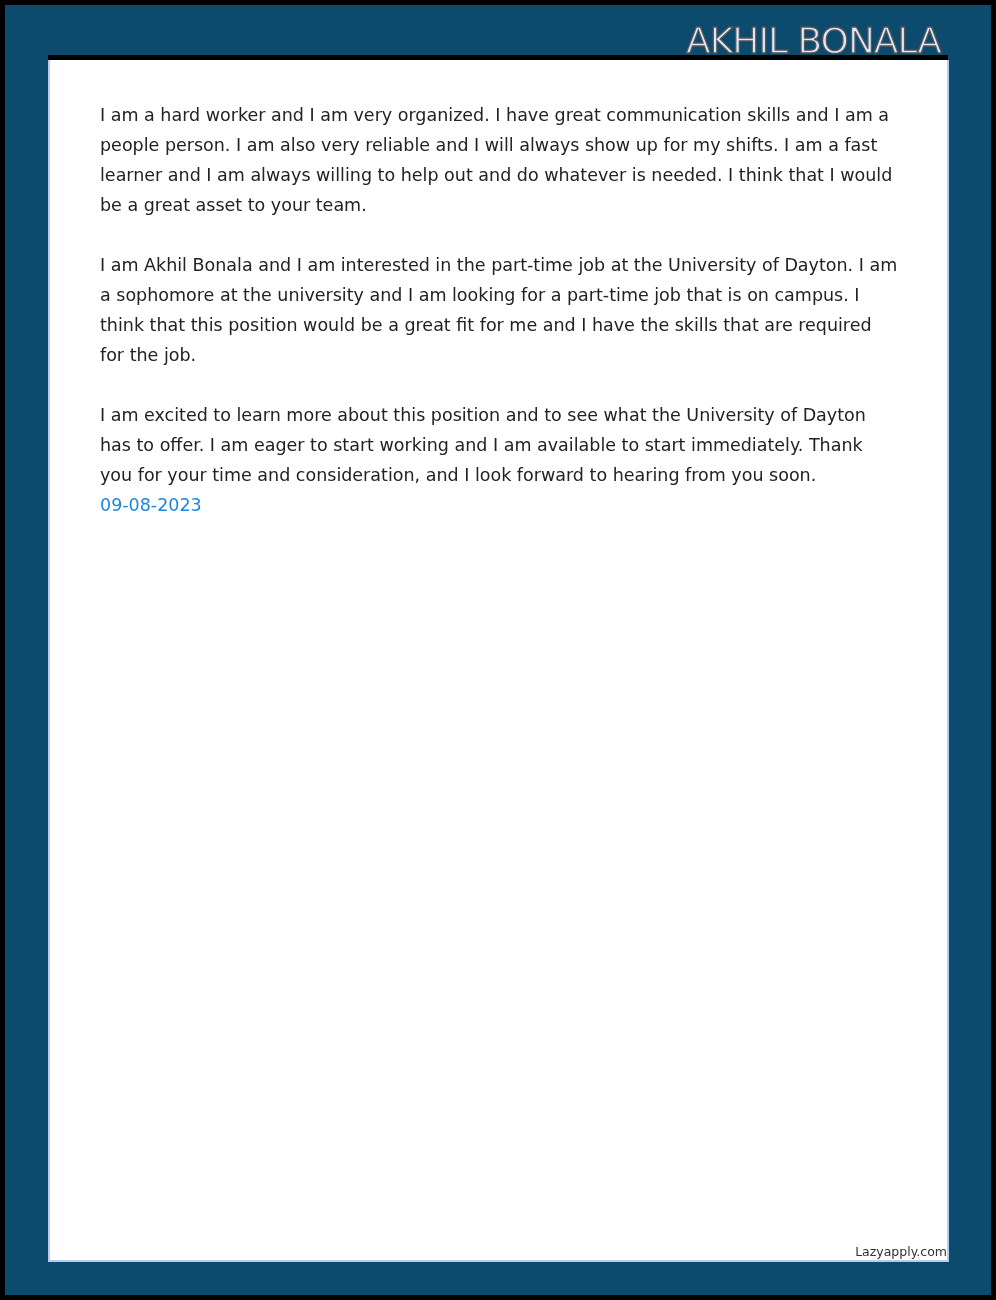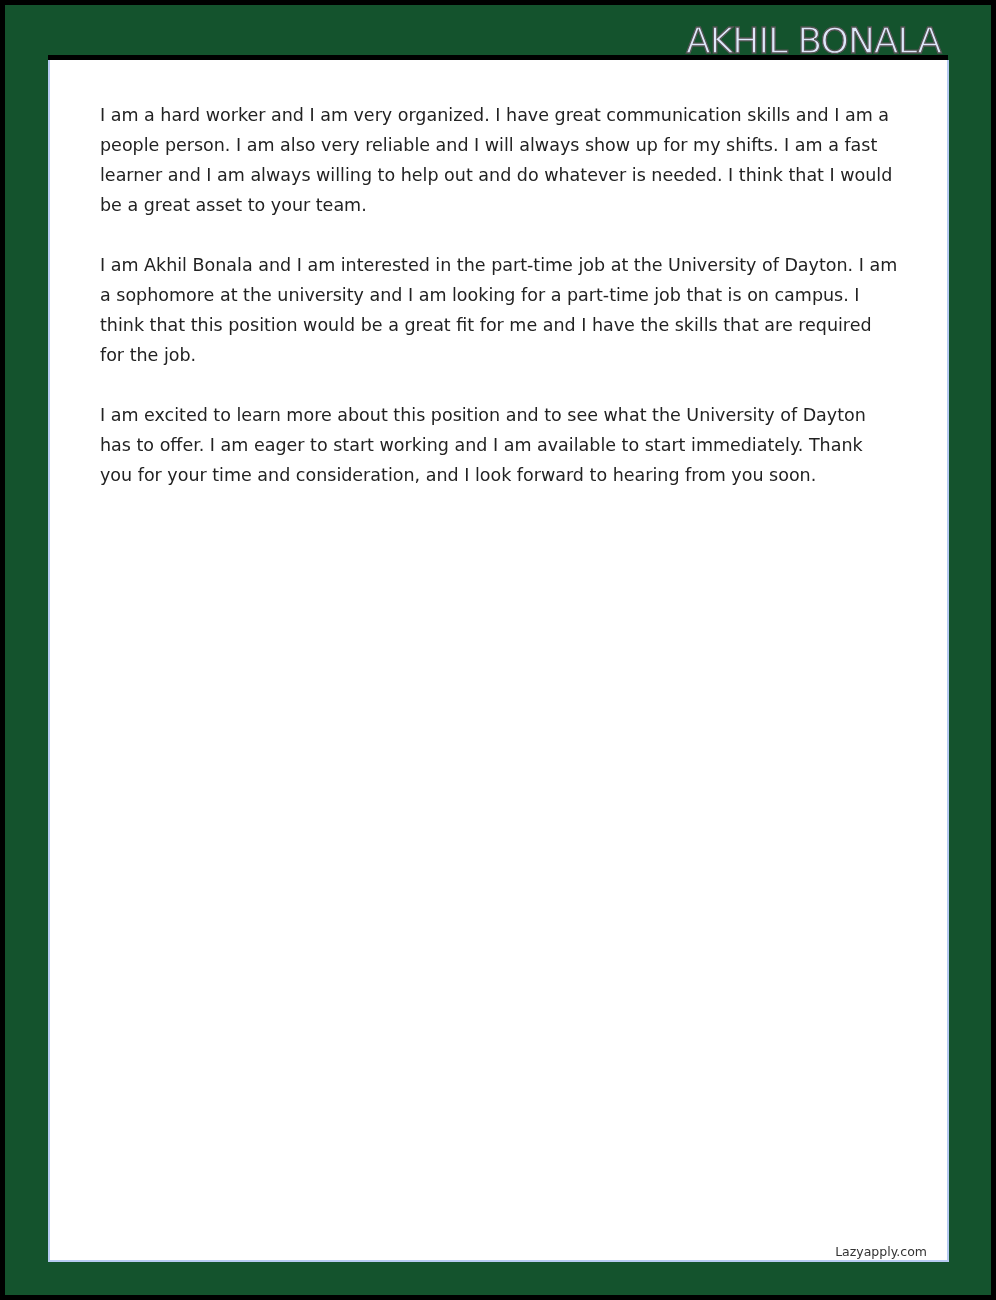--- a/index.html
+++ b/index.html
@@ -7,21 +7,21 @@
       width: 996px; height: 1300px;
       background: #000;
       position: relative;
       overflow: hidden;
       font-family: "DejaVu Sans", sans-serif;
     }
     .frame {
       position: absolute;
       left: 5px; top: 5px;
       width: 986px; height: 1290px;
-      background: #14532d;
+      background: #0c4a6e;
     }
     .name {
       position: absolute;
       right: 50px; top: 14px;
       font-family: "DejaVu Sans", sans-serif;
       font-size: 36px;
       letter-spacing: -1px;
       color: #dfe7fa;
       -webkit-text-stroke: 1.3px #555;
       line-height: 44px;
@@ -52,32 +52,33 @@
     }
     .content p { margin: 0 0 30px 0; }
     .content p.last { margin-bottom: 0; }
     .date {
       color: #1a86e0;
       font-size: 17.5px;
       line-height: 30px;
     }
     .footer {
       position: absolute;
-      right: 20px; bottom: 1px;
+      right: 0; bottom: 1px;
       font-size: 12.5px;
       color: #333;
     }
   </style>
 </head>
 <body>
 
 <div class="frame">
   <div class="name">AKHIL BONALA</div>
   <div class="rule"></div>
   <div class="page">
     <div class="content">
       <p>I am a hard worker and I am very organized. I have great communication skills and I am a people person. I am also very reliable and I will always show up for my shifts. I am a fast learner and I am always willing to help out and do whatever is needed. I think that I would be a great asset to your team.</p>
       <p>I am Akhil Bonala and I am interested in the part-time job at the University of Dayton. I am a sophomore at the university and I am looking for a part-time job that is on campus. I think that this position would be a great fit for me and I have the skills that are required for the job.</p>
       <p class="last">I am excited to learn more about this position and to see what the University of Dayton has to offer. I am eager to start working and I am available to start immediately. Thank you for your time and consideration, and I look forward to hearing from you soon.</p>
+      <div class="date">09-08-2023</div>
     </div>
     <div class="footer">Lazyapply.com</div>
   </div>
 </div>
 
 </body></html>

